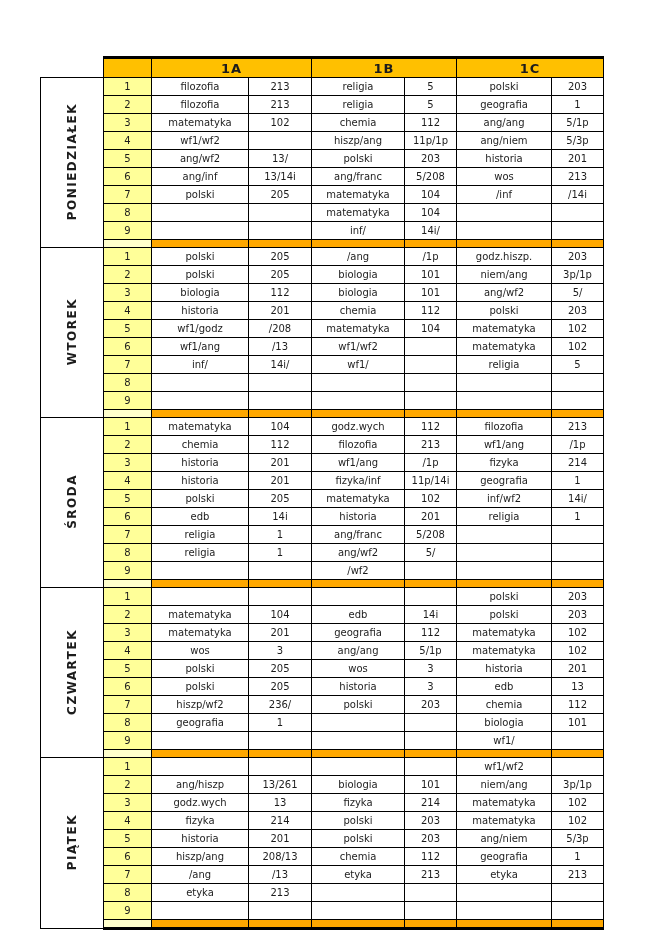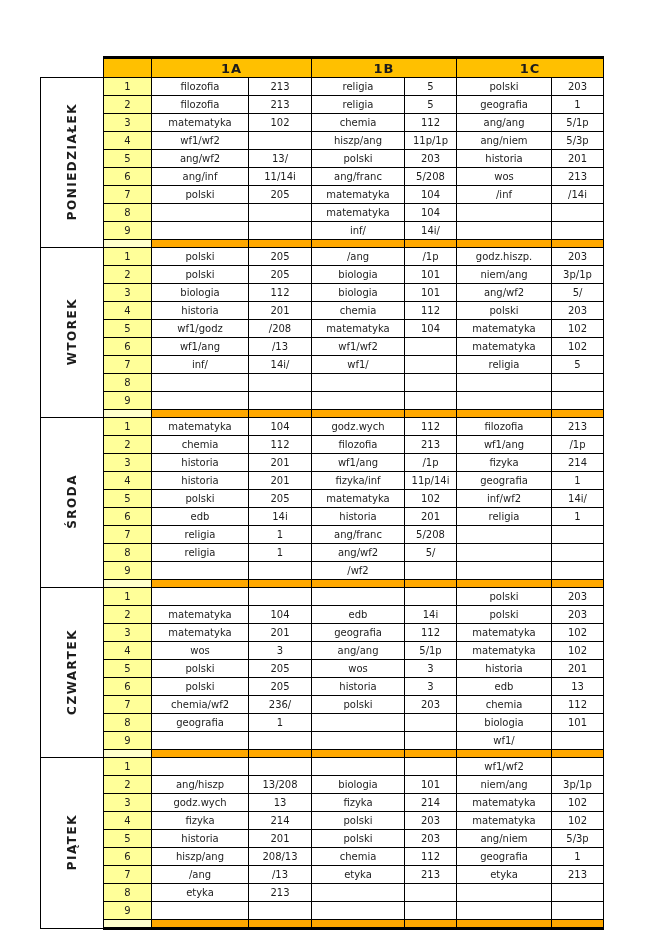--- a/index.html
+++ b/index.html
@@ -139,21 +139,21 @@
           <td class="subj-cell">ang/wf2</td>
           <td class="room-cell">13/</td>
           <td class="subj-cell">polski</td>
           <td class="room-cell">203</td>
           <td class="subj-cell">historia</td>
           <td class="room-cell">201</td>
         </tr>
         <tr class="lesson-row">
           <td class="num-cell">6</td>
           <td class="subj-cell">ang/inf</td>
-          <td class="room-cell">11/14i</td>
+          <td class="room-cell">13/14i</td>
           <td class="subj-cell">ang/franc</td>
           <td class="room-cell">5/208</td>
           <td class="subj-cell">wos</td>
           <td class="room-cell">213</td>
         </tr>
         <tr class="lesson-row">
           <td class="num-cell">7</td>
           <td class="subj-cell">polski</td>
           <td class="room-cell">205</td>
           <td class="subj-cell">matematyka</td>
@@ -420,21 +420,21 @@
           <td class="num-cell">6</td>
           <td class="subj-cell">polski</td>
           <td class="room-cell">205</td>
           <td class="subj-cell">historia</td>
           <td class="room-cell">3</td>
           <td class="subj-cell">edb</td>
           <td class="room-cell">13</td>
         </tr>
         <tr class="lesson-row">
           <td class="num-cell">7</td>
-          <td class="subj-cell">chemia/wf2</td>
+          <td class="subj-cell">hiszp/wf2</td>
           <td class="room-cell">236/</td>
           <td class="subj-cell">polski</td>
           <td class="room-cell">203</td>
           <td class="subj-cell">chemia</td>
           <td class="room-cell">112</td>
         </tr>
         <tr class="lesson-row">
           <td class="num-cell">8</td>
           <td class="subj-cell">geografia</td>
           <td class="room-cell">1</td>
@@ -467,21 +467,21 @@
           <td class="subj-cell"></td>
           <td class="room-cell"></td>
           <td class="subj-cell"></td>
           <td class="room-cell"></td>
           <td class="subj-cell">wf1/wf2</td>
           <td class="room-cell"></td>
         </tr>
         <tr class="lesson-row">
           <td class="num-cell">2</td>
           <td class="subj-cell">ang/hiszp</td>
-          <td class="room-cell">13/208</td>
+          <td class="room-cell">13/261</td>
           <td class="subj-cell">biologia</td>
           <td class="room-cell">101</td>
           <td class="subj-cell">niem/ang</td>
           <td class="room-cell">3p/1p</td>
         </tr>
         <tr class="lesson-row">
           <td class="num-cell">3</td>
           <td class="subj-cell">godz.wych</td>
           <td class="room-cell">13</td>
           <td class="subj-cell">fizyka</td>

